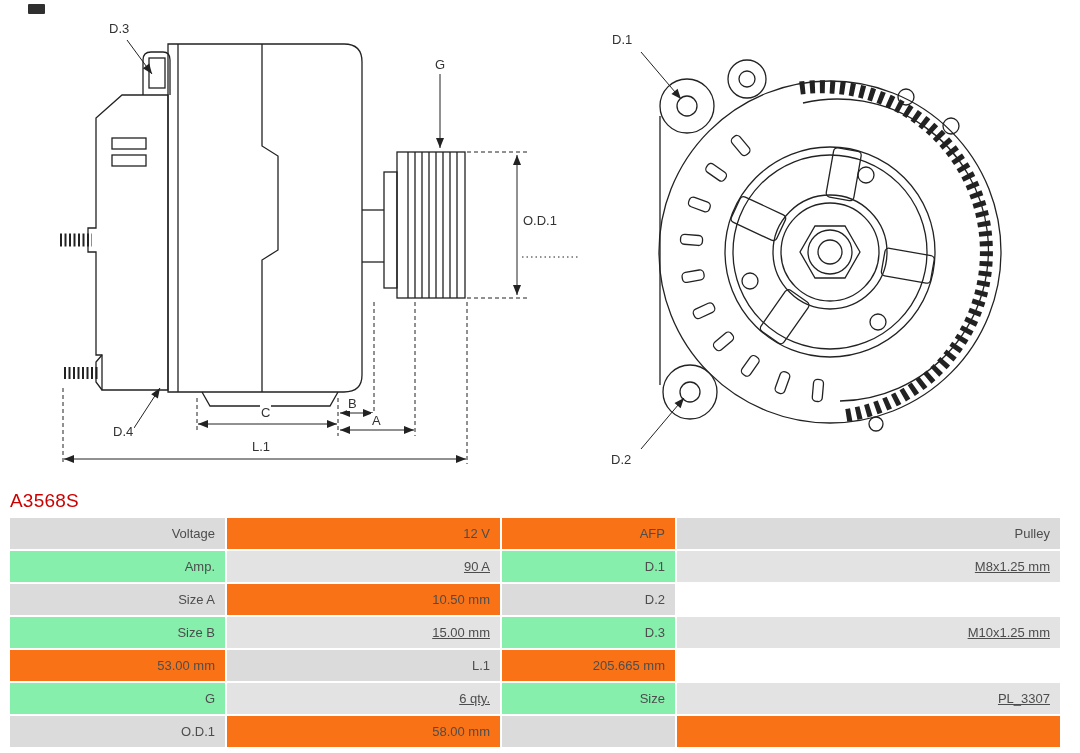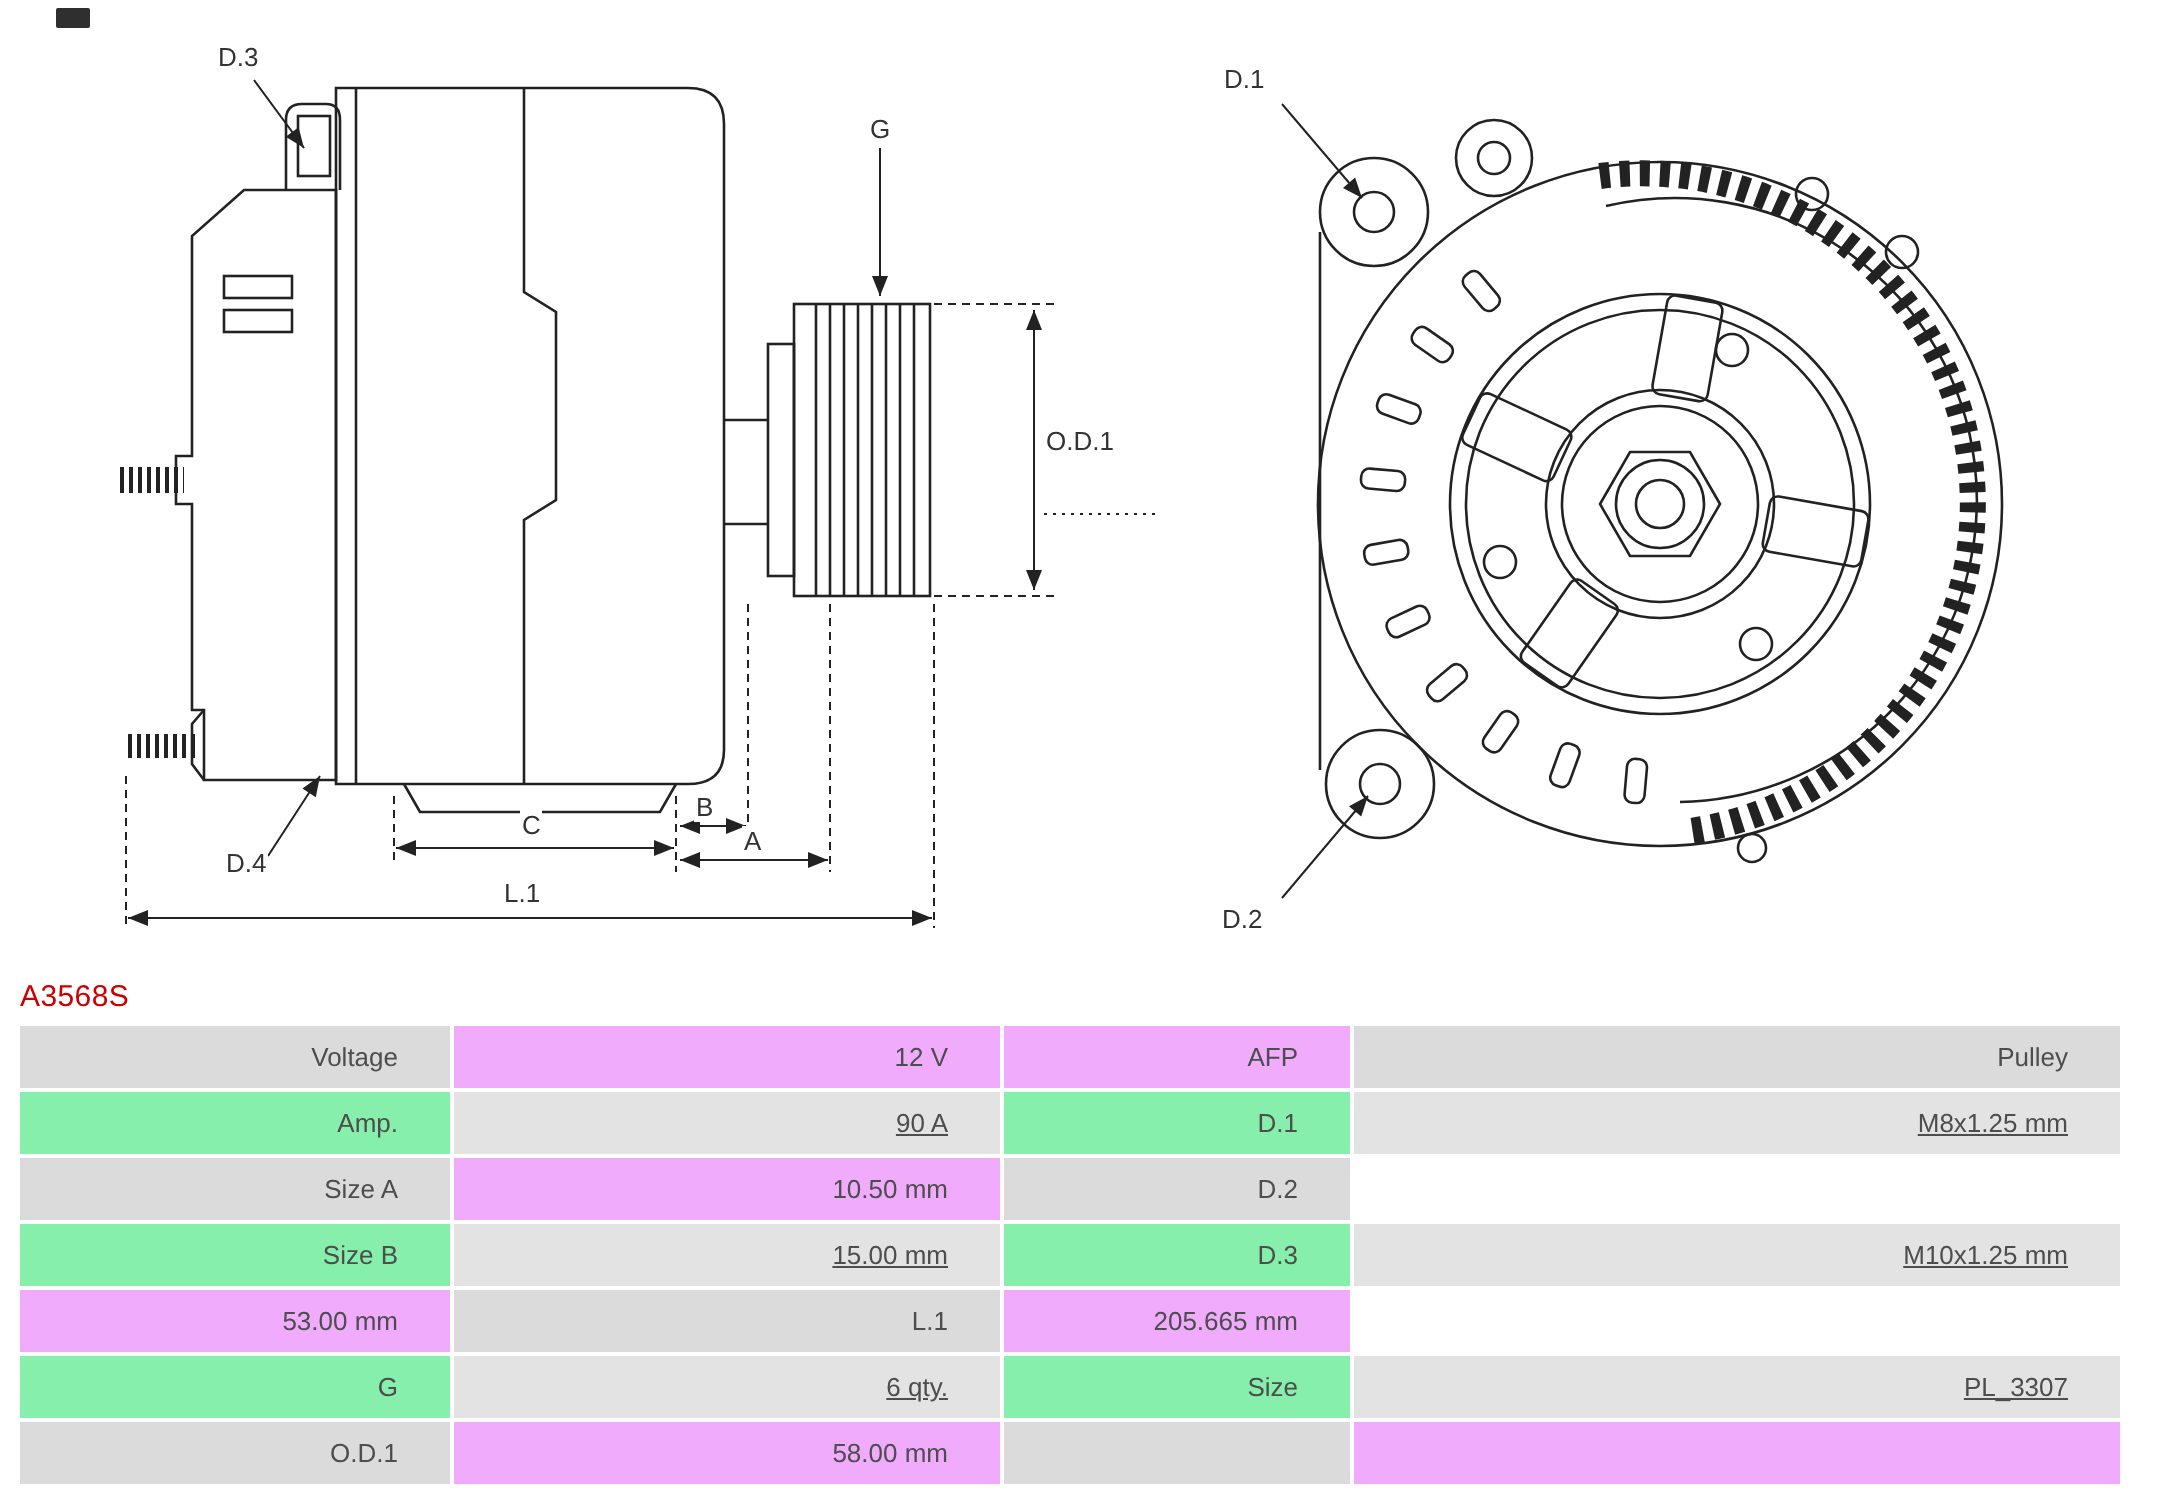--- a/index.html
+++ b/index.html
@@ -6,29 +6,29 @@
   body{width:1080px;height:753px;font-family:"Liberation Sans",sans-serif;overflow:hidden;}
   .page{position:relative;width:1080px;height:753px;border-radius:13px;}
 
   
   .diagram{position:relative;width:1080px;height:480px;background:#fff;}
   .diagram svg{position:absolute;left:0;top:0;}
   .dlabel{position:absolute;font-size:13px;color:#333;white-space:nowrap;background:#fff;padding:0 1px;}
   .corner-artifact{position:absolute;left:28px;top:4px;width:17px;height:10px;background:#2f2f2f;border-radius:1px;}
 
   
-  .part-number{margin:10px 0 6px 10px;font-size:15px;color:#cc0000;letter-spacing:.2px;}
+  .part-number{margin:10px 0 6px 10px;font-size:19px;color:#cc0000;letter-spacing:.2px;}
 
   
   .spec-table{margin-left:10px;width:1050px;}
   .row{display:grid;grid-template-columns:215px 273px 173px 1fr;gap:2px;margin-bottom:2px;}
   .cell{height:31px;display:flex;align-items:center;justify-content:flex-end;
-        padding-right:26px;font-size:13px;color:#4d4d4d;box-sizing:border-box;}
+        padding-right:10px;font-size:13px;color:#4d4d4d;box-sizing:border-box;}
   .row.odd  .lbl{background:#dbdbdb;}
-  .row.odd  .val{background:#f0abfc;}
+  .row.odd  .val{background:#f97316;}
   .row.even .lbl{background:#86efac;}
   .row.even .val{background:#e3e3e3;text-decoration:underline;}
 </style>
 </head>
 <body>
 
 <div class="page">
 
   <div class="diagram">
     <div class="corner-artifact"></div>

